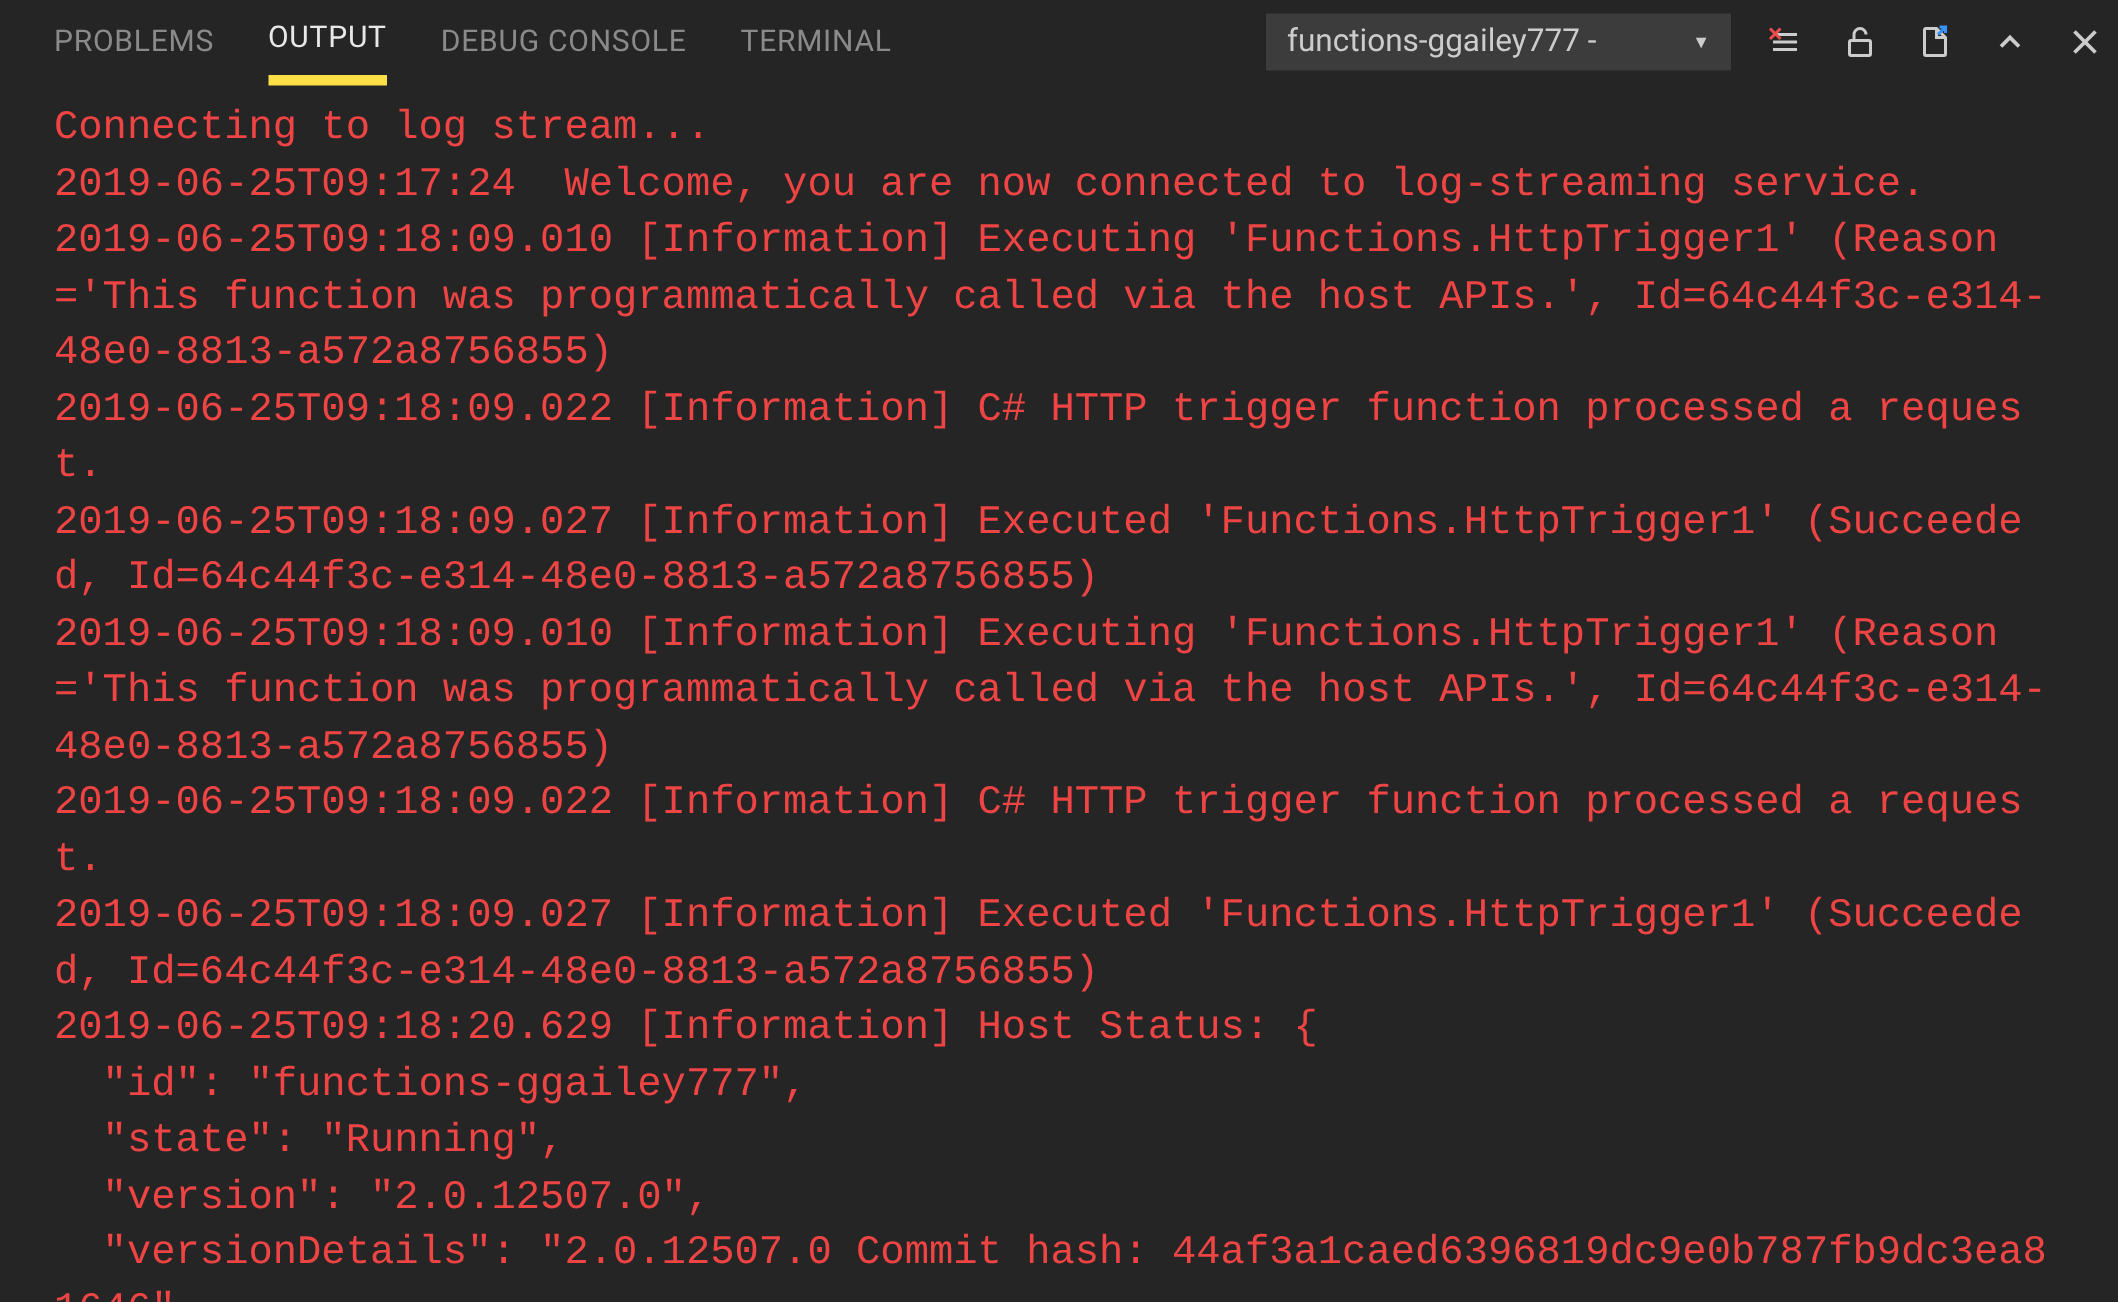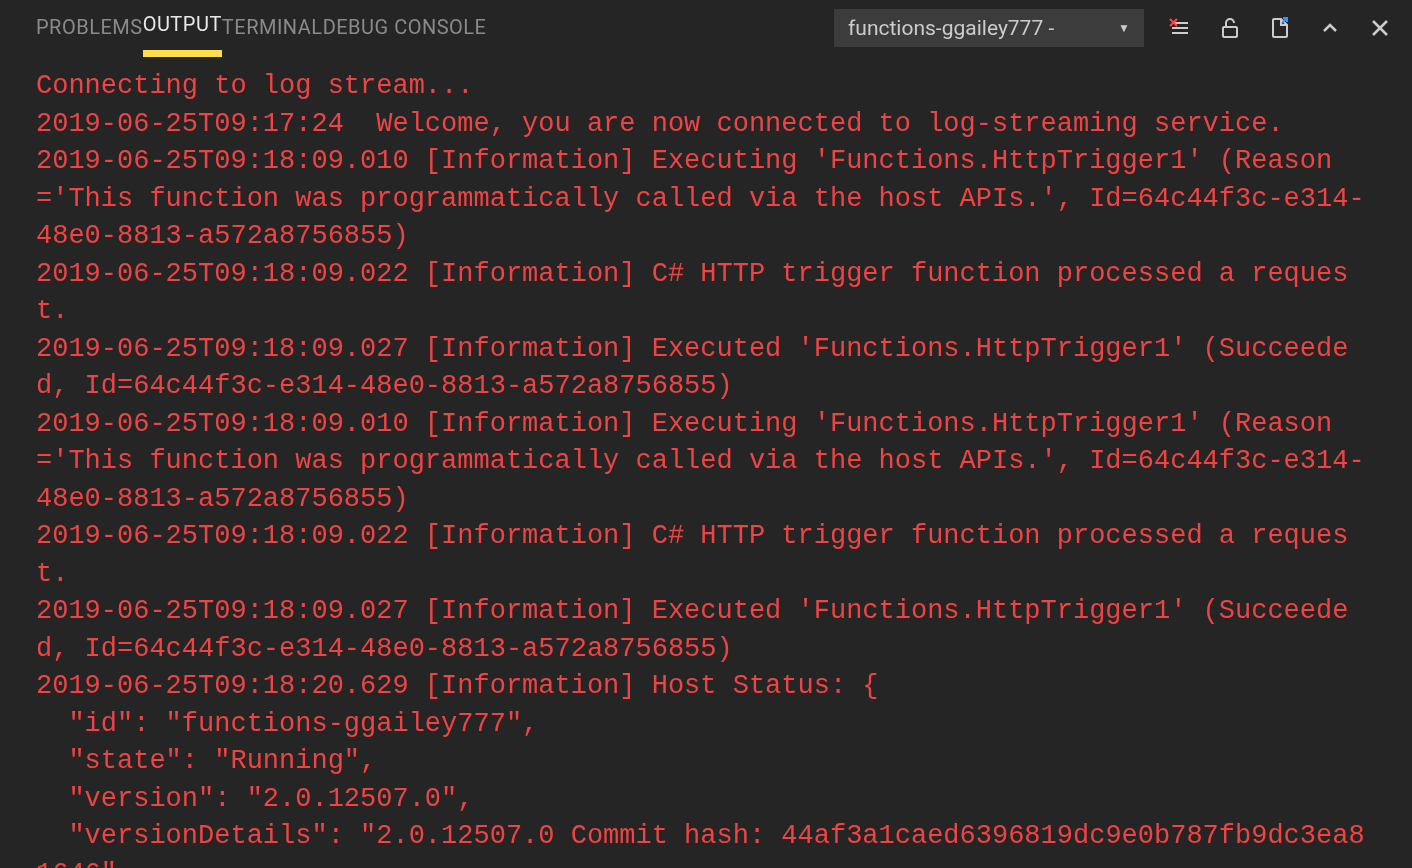--- a/index.html
+++ b/index.html
@@ -17,38 +17,39 @@
     }
     .panel-header {
       display: flex;
       align-items: center;
       height: 56px;
       padding: 0 36px;
       position: relative;
     }
     .tabs {
       display: flex;
+      gap: 36px;
       align-items: center;
     }
     .tab {
       color: #8a8a8a;
       font-size: 20px;
       font-family: -apple-system, BlinkMacSystemFont, "Segoe UI", Roboto, sans-serif;
       letter-spacing: 0.5px;
       padding: 12px 0 14px 0;
       cursor: pointer;
       border-bottom: 1px solid transparent;
     }
     .tab.active {
       color: #e8e8e8;
       border-bottom: 7px solid #fde047;
     }
     .header-right {
       position: absolute;
-      right: 18px;
+      right: 8px;
       display: flex;
       align-items: center;
       gap: 22px;
     }
     .dropdown {
       background: #3c3c3c;
       color: #cccccc;
       border: none;
       height: 38px;
       padding: 0 14px;
@@ -87,22 +88,22 @@
       word-break: break-all;
     }
   </style>
 </head>
 <body>
 
 <div class="panel-header">
   <div class="tabs">
     <div class="tab">PROBLEMS</div>
     <div class="tab active">OUTPUT</div>
+    <div class="tab">DEBUG CONSOLE</div>
     <div class="tab">TERMINAL</div>
-    <div class="tab">DEBUG CONSOLE</div>
   </div>
   <div class="header-right">
     <div class="dropdown">
       <span>functions-ggailey777 -</span>
       <span class="dropdown-arrow">▼</span>
     </div>
     <div class="icon-btn">
       <svg viewBox="0 0 24 24" fill="none" stroke="currentColor" stroke-width="2">
         <line x1="4" y1="7" x2="20" y2="7"></line>
         <line x1="4" y1="12" x2="20" y2="12"></line>

